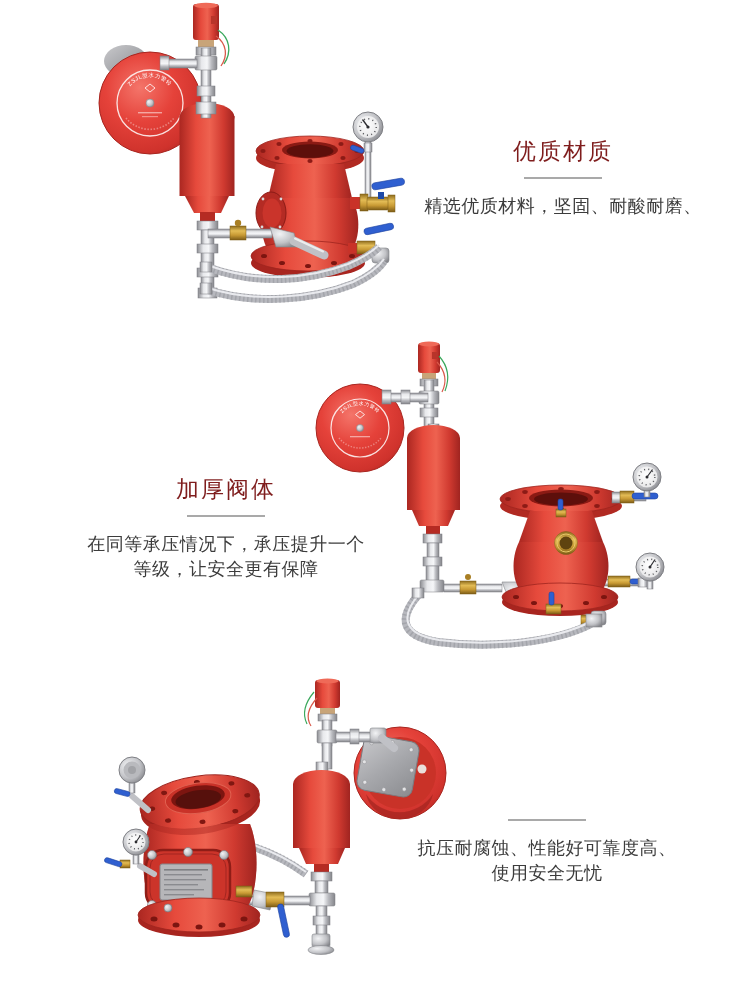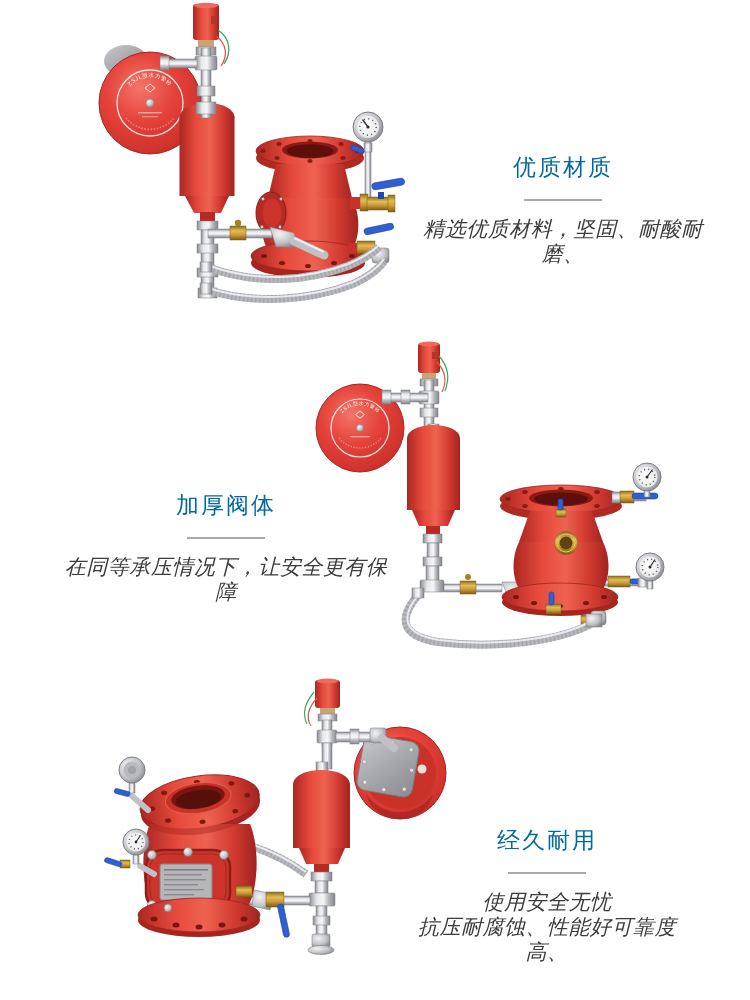--- a/index.html
+++ b/index.html
@@ -1,23 +1,23 @@
 <!DOCTYPE html>
 <html><head>
 <meta charset="utf-8">
 <style>
   html,body{margin:0;padding:0;}
   body{
     width:750px;height:1000px;background:#ffffff;position:relative;overflow:hidden;
     font-family:"Liberation Sans","DejaVu Sans",sans-serif;
   }
   .copy{position:absolute;text-align:center;color:#333;}
-  .copy h2{margin:16px;font-size:23px;font-weight:400;letter-spacing:2px;color:#0369a1;}
+  .copy h2{margin:0;font-size:23px;font-weight:400;letter-spacing:2px;color:#7f1d1d;}
   .rule{width:78px;height:2px;background:#a9a9a9;margin:10px auto 15px;}
-  .desc{font-size:21px;line-height:25px;color:#3c3c3c;letter-spacing:.5px;font-style:italic;}
+  .desc{font-size:18px;line-height:25px;color:#3c3c3c;letter-spacing:.5px;}
   .copy1{left:418px;top:136px;width:290px;}
   .copy2{left:64px;top:474px;width:324px;}
   .copy3{left:400px;top:809px;width:294px;}
   .ph{position:absolute;}
   .ph1{left:50px;top:0;width:380px;height:310px;}
   .ph2{left:298px;top:336px;width:402px;height:320px;}
   .ph3{left:48px;top:674px;width:410px;height:300px;}
   
   .pv{fill:url(#gPipeV);stroke:#7d7e83;stroke-width:.5;}
   .phh{fill:url(#gPipeH);stroke:#7d7e83;stroke-width:.5;}
@@ -353,21 +353,22 @@
       <path d="M 121 258 C 100 282, 102 300, 140 306 C 196 313, 258 306, 293 288" stroke="#94959b" stroke-width="8" stroke-dasharray="1.5 2.5" opacity=".55"></path>
       <path d="M 122 257 C 102 280, 104 298, 141 304 C 196 311, 257 304, 292 286" stroke="#e9eaee" stroke-width="2"></path>
       <rect x="114" y="252" width="12" height="10" class="pv"></rect>
       <rect x="288" y="278" width="16" height="13" class="sr"></rect>
     </g>
   </svg>
   <div class="copy copy2">
     <h2>加厚阀体</h2>
     <div class="rule"></div>
     <div class="desc">
-      <div>在同等承压情况下，让安全更有保障</div>
+      <div>在同等承压情况下，承压提升一个</div>
+      <div>等级，让安全更有保障</div>
     </div>
   </div>
 </div>
 
 <div>
   <svg class="ph ph3" viewBox="0 0 410 300">
 
     <g>
       <circle cx="352" cy="99" r="46" fill="url(#gBell)" stroke="#a8251f" stroke-width="1"></circle>
       <circle cx="352" cy="99" r="36" fill="#c93228"></circle>
@@ -510,20 +511,19 @@
           <rect x="56" y="186" width="18" height="5" rx="2.5" class="blue"></rect>
         </g>
       <circle cx="88" cy="168" r="13" fill="url(#gSteelR)" stroke="#7e7f84"></circle>
       <circle cx="88" cy="168" r="9.5" fill="url(#gFace)"></circle>
       <circle cx="88" cy="168" r="7" fill="none" stroke="#55565a" stroke-width="1.4" stroke-dasharray="1 3"></circle>
       <line x1="88" y1="168" x2="92.5" y2="161.5" stroke="#2c2c30" stroke-width="1.1"></line>
       <circle cx="88" cy="168" r="1.4" fill="#2c2c30"></circle>
     </g>
   </svg>
   <div class="copy copy3">
-    <h2>经久耐用</h2>
     <div class="rule"></div>
     <div class="desc">
+      <div>抗压耐腐蚀、性能好可靠度高、</div>
       <div>使用安全无忧</div>
-      <div>抗压耐腐蚀、性能好可靠度高、</div>
     </div>
   </div>
 </div>
 
 </body></html>

